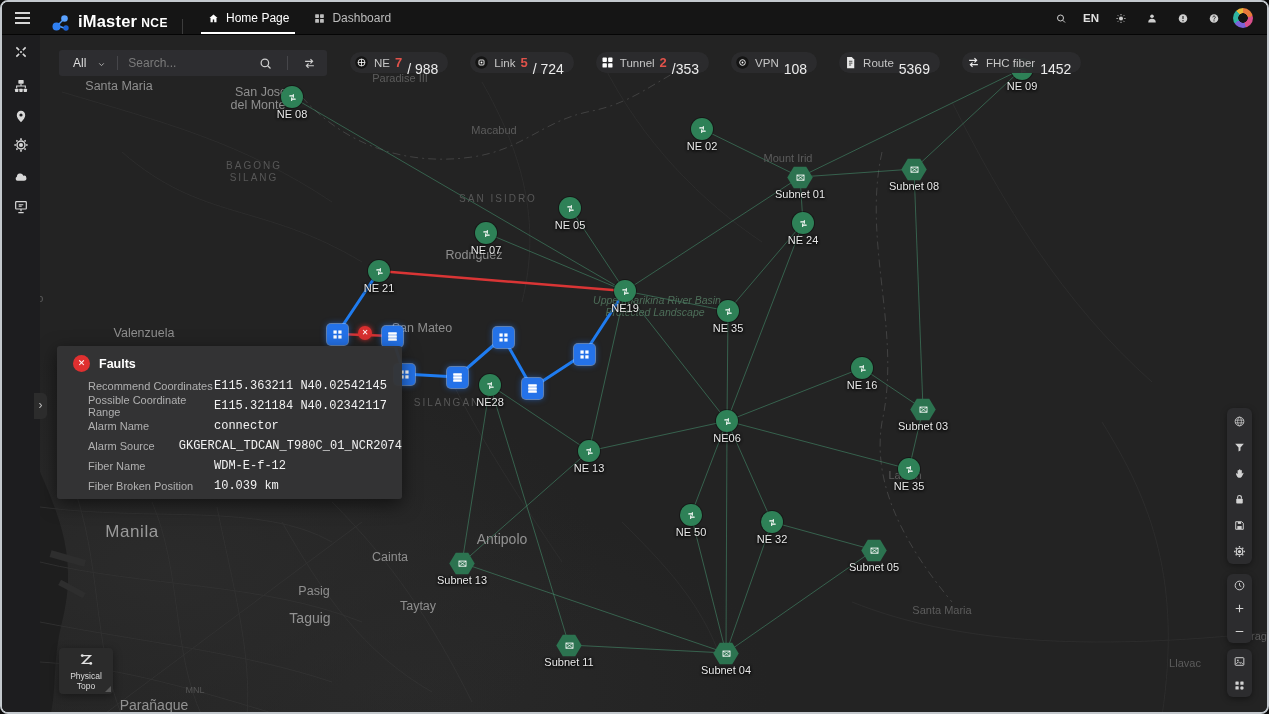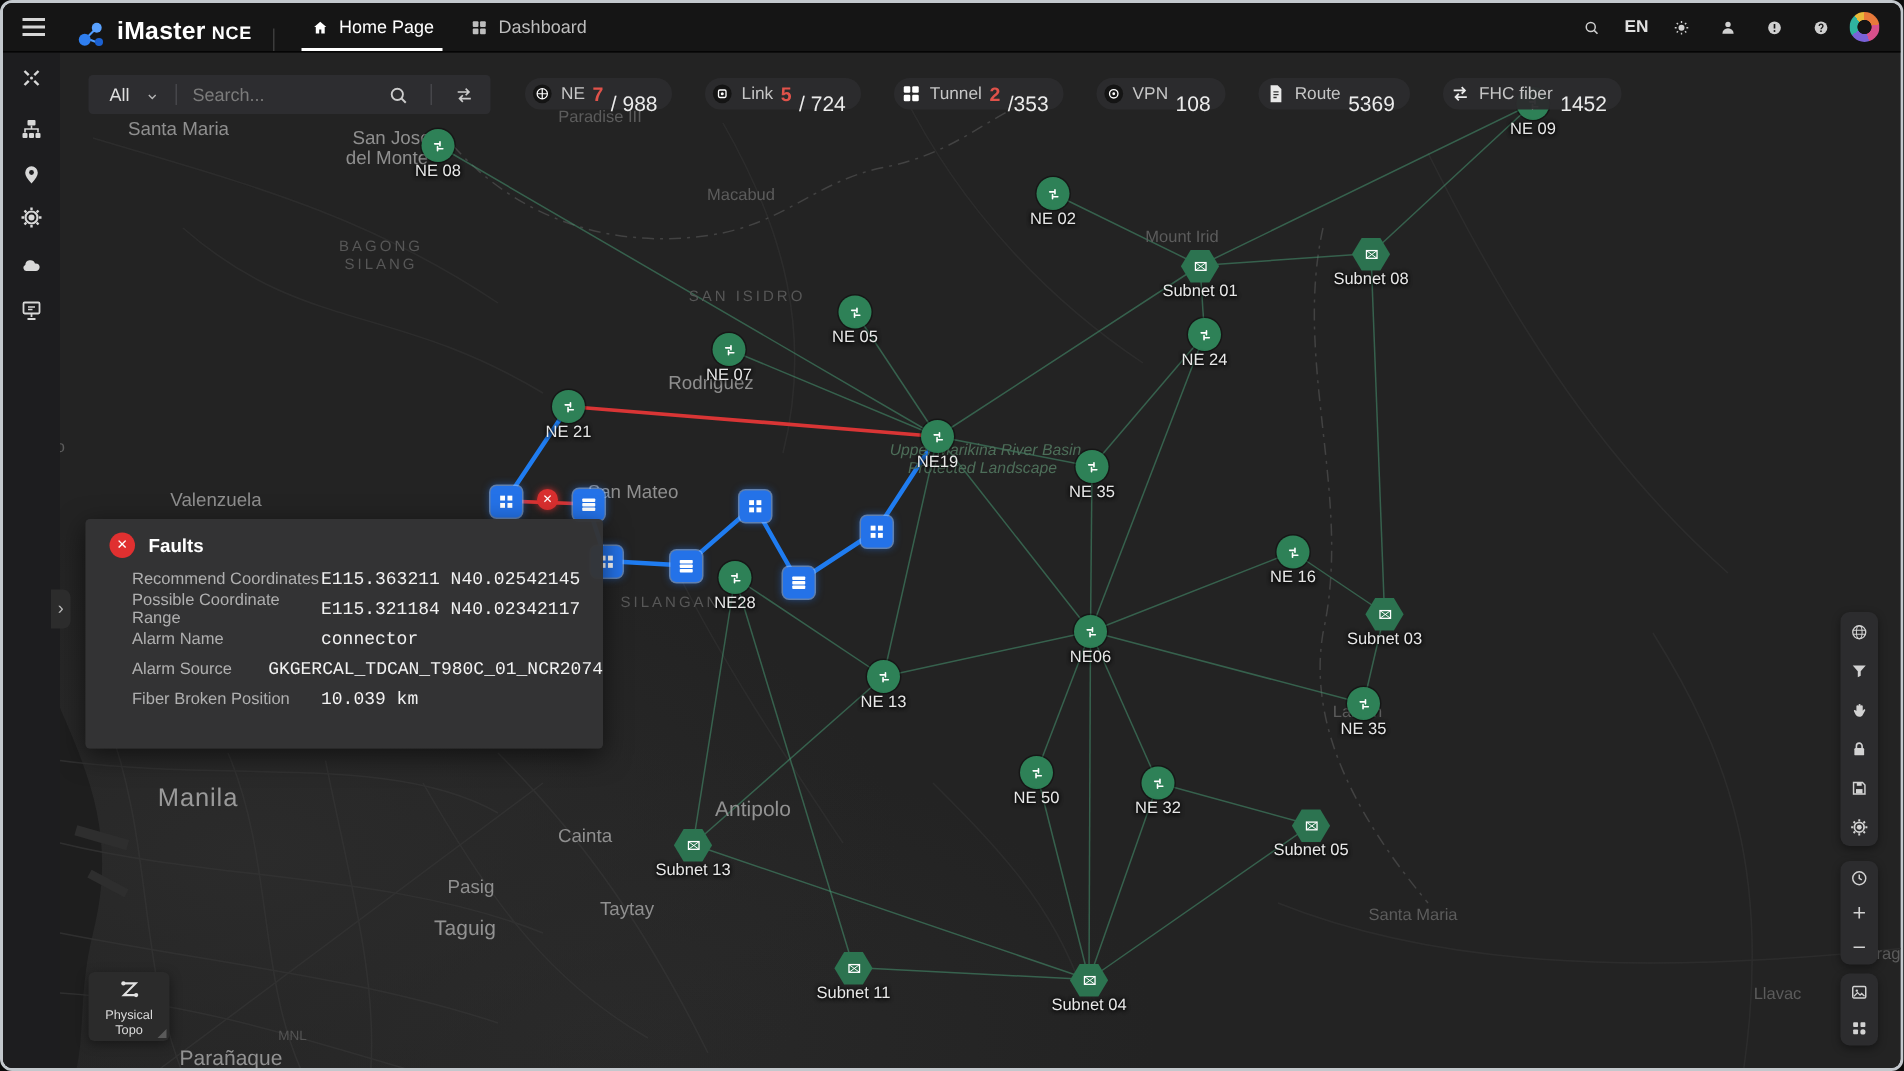--- a/index.html
+++ b/index.html
@@ -525,20 +525,24 @@
           </div>
           <div class="fault-row">
             <span class="fl">Alarm Name</span>
             <span class="fv">connector</span>
           </div>
           <div class="fault-row">
             <span class="fl">Alarm Source</span>
             <span class="fv">GKGERCAL_TDCAN_T980C_01_NCR2074</span>
           </div>
           <div class="fault-row">
+            <span class="fl">Fiber Name</span>
+            <span class="fv">WDM-E-f-12</span>
+          </div>
+          <div class="fault-row">
             <span class="fl">Fiber Broken Position</span>
             <span class="fv">10.039 km</span>
           </div>
         </div>
     </section>
 
     <button class="phys-topo">
       <span id="pt-icon" style="display:flex;">
           <svg viewBox="0 0 24 24" style="height: 17px; width: 17px;">
             <path d="M6 6.5h11.5L6.5 17.5H18" fill="none" stroke="currentColor" stroke-width="2"></path>

